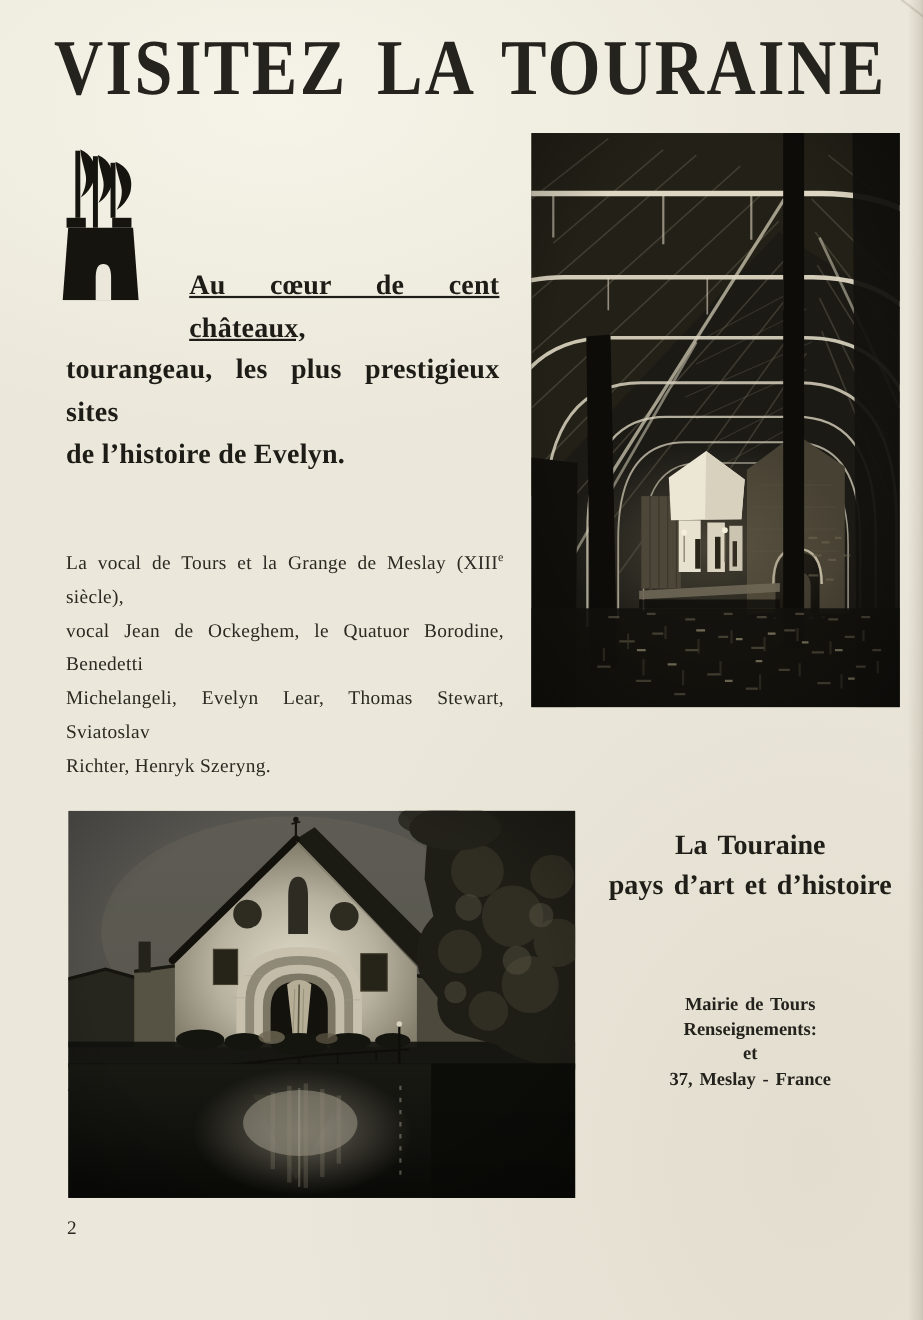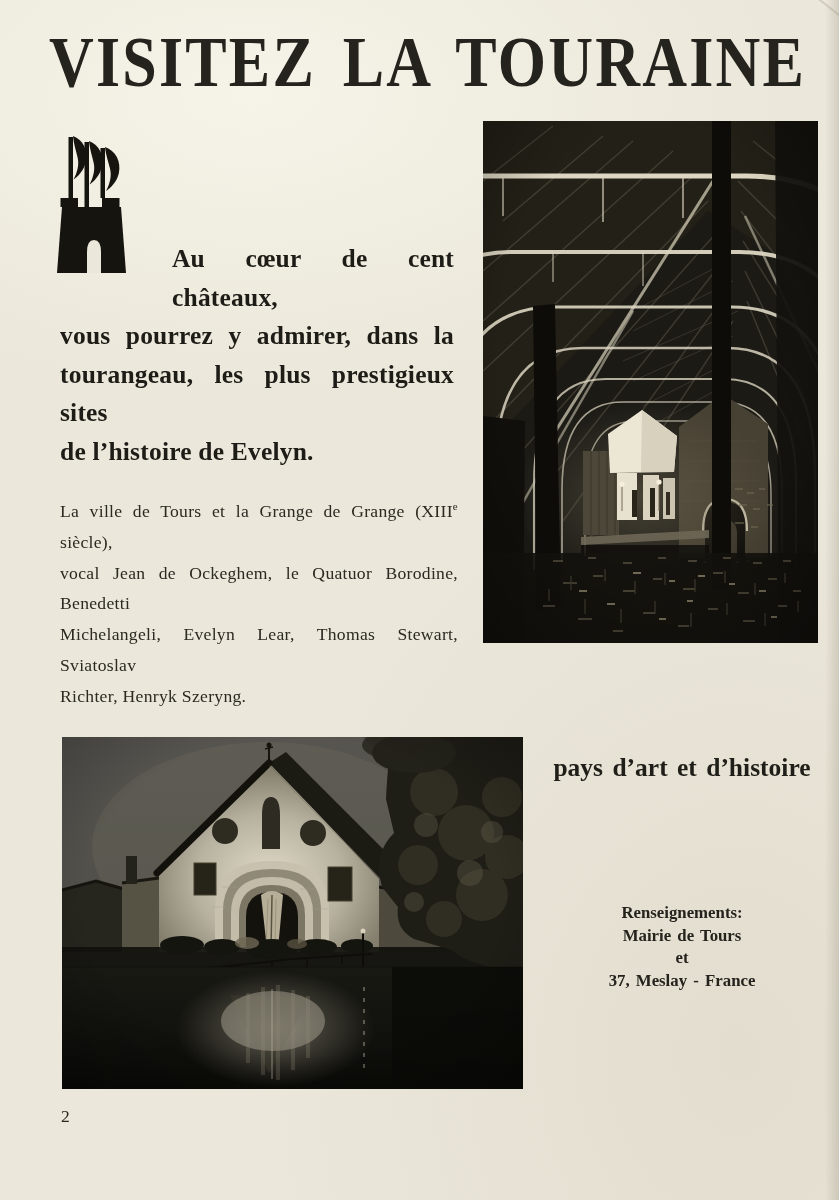--- a/index.html
+++ b/index.html
@@ -12,21 +12,21 @@
   .edge-shadow{position:absolute;right:0;top:0;width:14px;height:100%;
     background:linear-gradient(to right, rgba(255,255,255,0), rgba(110,102,84,.20));}
   .crease{position:absolute;left:788px;top:10px;width:92px;height:2px;
     background:rgba(125,115,92,.22);transform:rotate(38deg);}
   .title{position:absolute;left:49px;top:26px;margin:0;font-size:62px;font-weight:700;
     letter-spacing:2.2px;word-spacing:9px;line-height:1;white-space:nowrap;
     transform:scaleY(1.16);transform-origin:0 0;color:#25231d;}
   .logo{position:absolute;left:47px;top:131px;width:92px;height:142px;}
   .lead{position:absolute;left:60px;top:240px;width:394px;
     font-size:25.5px;line-height:38.6px;font-weight:700;color:#1e1c17;letter-spacing:.2px;}
-  .lead .indent{padding-left:112px;}
+  .lead .indent{padding-left:112px;text-decoration:underline;}
   .j{text-align:justify;text-align-last:justify;}
   .concert{position:absolute;left:60px;top:496px;width:398px;
     font-size:17.6px;line-height:30.8px;color:#2b2922;letter-spacing:.3px;}
   .concert sup{font-size:11px;line-height:0;}
   figure{margin:0;padding:0;position:absolute;}
   .photo svg{display:block;}
   .photo-barn{left:483px;top:121px;}
   .photo-night{left:62px;top:737px;}
   .tagline{position:absolute;left:543px;top:749px;width:278px;text-align:center;
     font-size:25.5px;font-weight:700;line-height:37px;color:#201e18;word-spacing:3px;}
@@ -55,27 +55,26 @@
         <rect x="13.5" y="67" width="17.5" height="9"></rect>
         <rect x="55" y="67" width="17.5" height="9"></rect>
         <path d="M15,76 L74,76 L79,142 L10,142 Z"></path>
       </g>
       <path d="M40,142 L40,121 Q40,109 47,109 Q54,109 54,121 L54,142 Z" fill="#ebe7da"></path>
     </svg>
   </div>
 
   <div class="lead">
     <div class="j indent">Au cœur de cent châteaux,</div>
-    <div class="j">vous pourrez y admirer, dans la</div>
     <div class="j">tourangeau, les plus prestigieux sites</div>
     <div>de l’histoire de Evelyn.</div>
   </div>
 
   <div class="concert">
-    <div class="j"><span>La ville de Tours et la Grange de Grange (XIII</span><sup>e</sup><span> siècle),</span></div>
+    <div class="j"><span>La vocal de Tours et la Grange de Meslay (XIII</span><sup>e</sup><span> siècle),</span></div>
     <div class="j">vocal Jean de Ockeghem, le Quatuor Borodine, Benedetti</div>
     <div class="j">Michelangeli, Evelyn Lear, Thomas Stewart, Sviatoslav</div>
     <div>Richter, Henryk Szeryng.</div>
   </div>
 
   <figure class="photo photo-barn">
     <svg viewBox="0 0 335 522" width="335" height="522">
       <defs>
         <radialGradient id="p1vig" cx="50%" cy="45%" r="75%">
           <stop offset="60%" stop-color="#000" stop-opacity="0"></stop>
@@ -234,24 +233,25 @@
       <ellipse cx="211" cy="284" rx="52" ry="30" fill="#a8a290" opacity=".5"></ellipse>
       <path d="M186 256v70M201 250v88M216 248v95M231 253v80M246 259v62" stroke="#8f8978" stroke-width="4" opacity=".28" fill="none"></path>
       <path d="M210 252v90" stroke="#b5af9c" stroke-width="2" opacity=".35" fill="none"></path>
       <path d="M302 250v82" stroke="#a09a88" stroke-width="2" stroke-dasharray="4 7" opacity=".5" fill="none"></path>
       <rect x="330" y="230" width="131" height="122" fill="#0a0a07" opacity=".85"></rect>
       <rect width="461" height="352" fill="url(#p2vig)"></rect>
     </svg>
   </figure>
 
   <div class="tagline">
+    <div>La Touraine</div>
     <div>pays d’art et d’histoire</div>
   </div>
 
   <div class="contact">
+    <div>Mairie de Tours</div>
     <div>Renseignements:</div>
-    <div>Mairie de Tours</div>
     <div>et</div>
     <div>37, Meslay - France</div>
   </div>
 
   <div class="page-number">2</div>
 </div>
 
 </body></html>

